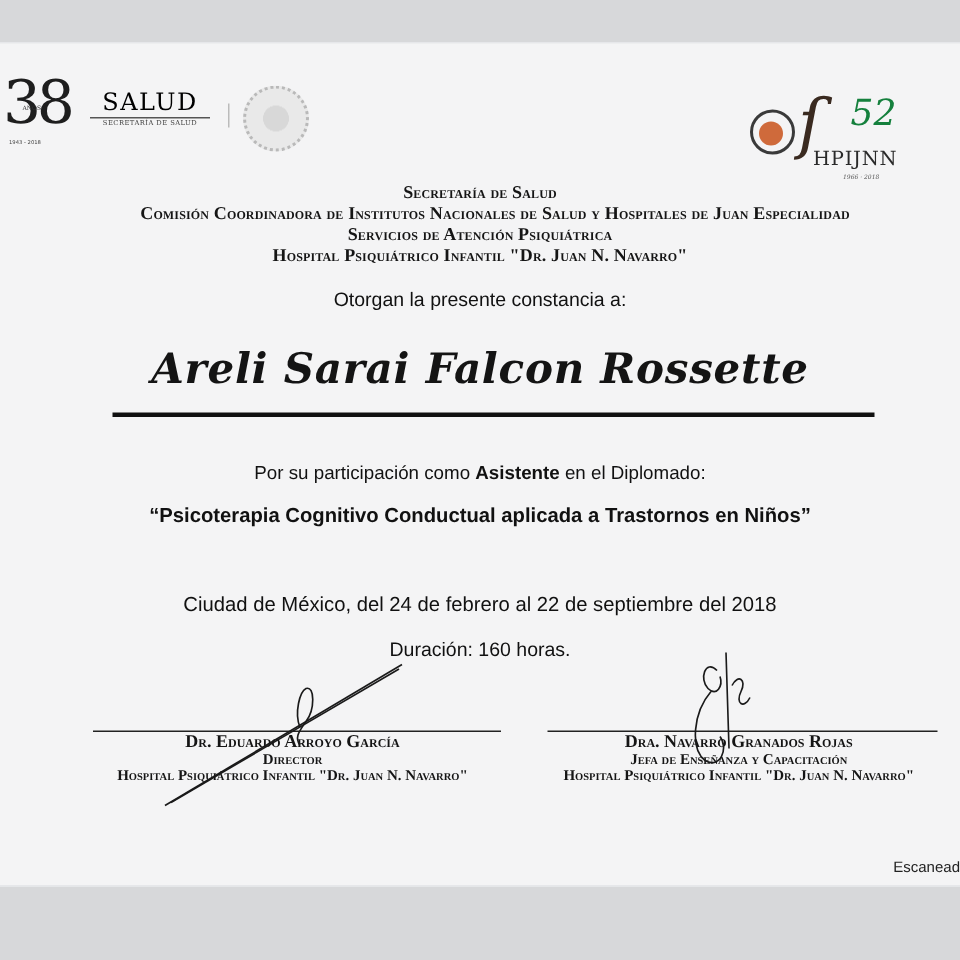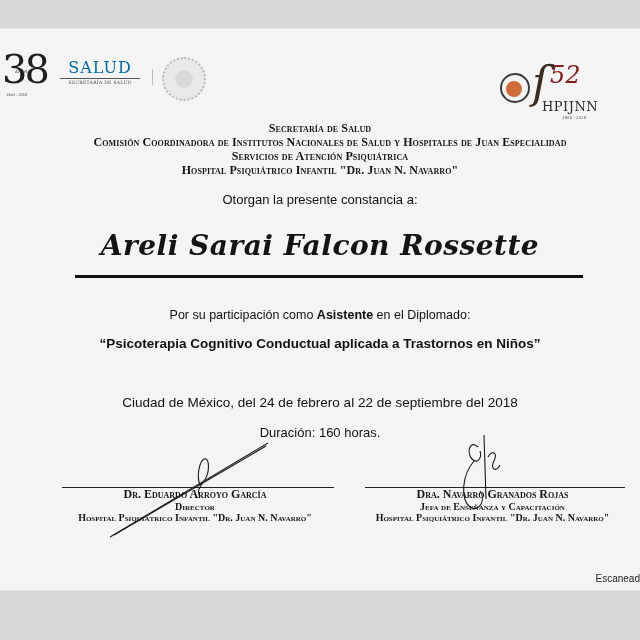--- a/index.html
+++ b/index.html
@@ -29,21 +29,21 @@
       position: absolute; left: 13px; top: 18px; font-size: 4px;
       font-family: "DejaVu Serif", serif; color: #333;
     }
     .logo-75 .years {
       position: absolute; left: 4px; top: 42px; font-size: 3.5px; color: #444;
       font-family: "DejaVu Sans", sans-serif;
     }
     .logo-salud { left: 60px; top: 30px; width: 80px; height: 36px; text-align: center; }
     .logo-salud .word {
       font-family: "DejaVu Serif", serif; font-size: 16px; letter-spacing: 1px;
-      line-height: 18px; color: #0369a1;
+      line-height: 18px; color: #000000;
     }
     .logo-salud .rule {
       margin: 1px auto 1px; width: 80px; height: 1px; background: #555;
     }
     .logo-salud .sub {
       font-family: "DejaVu Serif", serif; font-size: 4.5px; letter-spacing: 0.3px; color: #444;
     }
     .vbar { left: 152px; top: 40px; width: 1px; height: 16px; background: #bbb; }
     .seal {
       left: 162px; top: 28px; width: 44px; height: 44px; border-radius: 50%;
@@ -56,22 +56,22 @@
     }
     .hp-circle .sun {
       position: absolute; left: 4px; top: 6px; width: 16px; height: 16px; border-radius: 50%;
       background: #cf6a3b;
     }
     .hp-s {
       position: absolute; left: 36px; top: -6px;
       font-family: "DejaVu Serif", serif; font-style: italic; font-size: 44px; color: #3a2a20;
     }
     .hp-52 {
-      position: absolute; left: 54px; top: -2px;
-      font-family: "DejaVu Serif", serif; font-style: italic; font-size: 24px; color: #7f1d1d;
+      position: absolute; left: 71px; top: -2px;
+      font-family: "DejaVu Serif", serif; font-style: italic; font-size: 24px; color: #15803d;
     }
     .hp-name {
       position: absolute; left: 46px; top: 36px;
       font-family: "DejaVu Serif", serif; font-size: 13px; letter-spacing: 0.5px; color: #2a2a2a;
     }
     .hp-dates {
       position: absolute; left: 66px; top: 52px; font-size: 4px; color: #555;
       font-family: "DejaVu Serif", serif; font-style: italic;
     }
 

